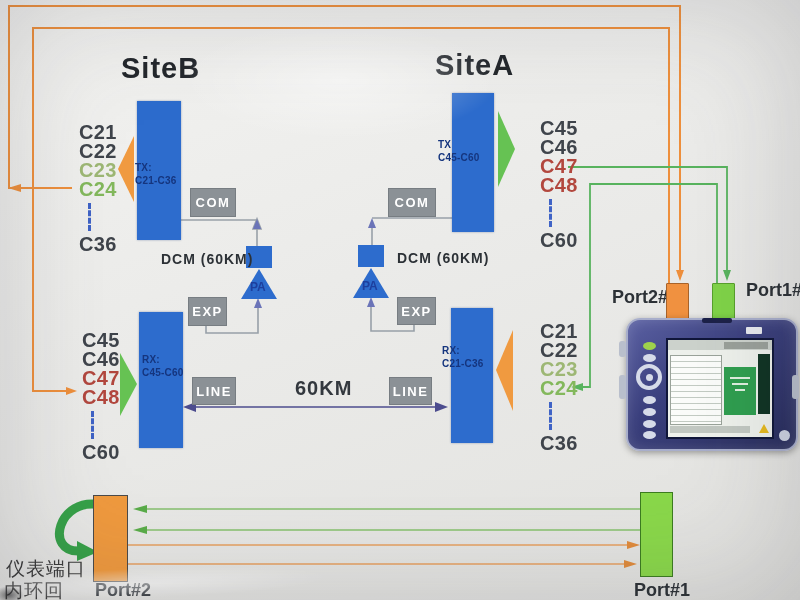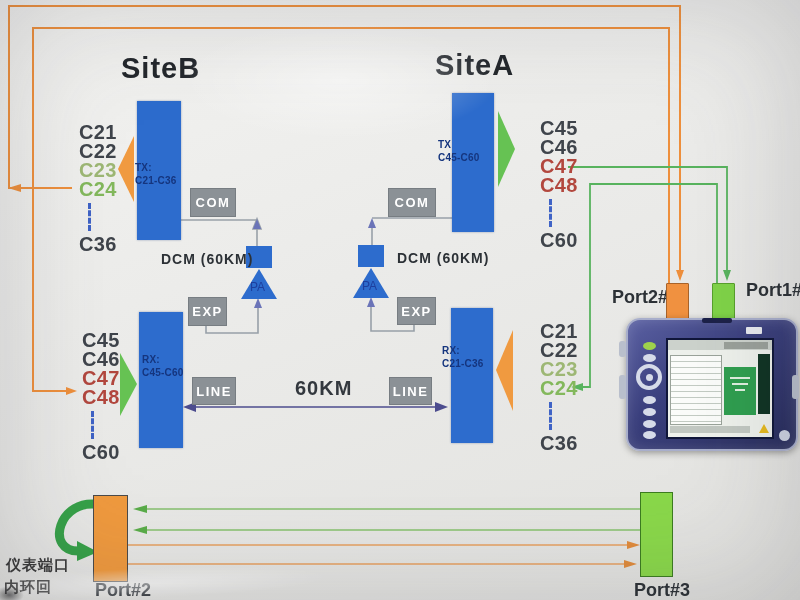--- a/index.html
+++ b/index.html
@@ -13,24 +13,24 @@
   .block{background:#2d6ccd;box-shadow:0 0 2px rgba(20,50,120,.4);}
   .blocktext{font-size:10px;font-weight:700;color:#15357e;line-height:12.5px;letter-spacing:.2px;white-space:nowrap;}
   .graybox{background:#8b9196;border:1px solid #777d82;color:#fff;
     font-size:13px;font-weight:700;letter-spacing:1.5px;
     display:flex;align-items:center;justify-content:center;}
   .dcm{font-size:14px;font-weight:600;color:#2c3136;letter-spacing:1px;white-space:nowrap;}
   .km{font-size:20px;font-weight:600;color:#33383e;letter-spacing:1px;}
   .chcol{width:50px;}
   .ch{font-size:20px;font-weight:700;line-height:19px;letter-spacing:.4px;}
   .chdash{height:28px;width:0;border-left:3px dashed #3f63c6;margin:4px 0 4px 9px;}
-  .patext{font-size:12px;font-weight:400;color:#1d3f9e;}
+  .patext{font-size:12px;font-weight:700;color:#1d3f9e;}
   .portlabel{font-size:18px;font-weight:600;color:#2c3136;}
   .connector{border-radius:1px;}
-  .cjk{font-size:15px;font-weight:700;color:#3a3a3a;letter-spacing:1px;text-align:center;}
+  .cjk{font-size:19px;font-weight:400;color:#3a3a3a;letter-spacing:1px;text-align:center;}
   
   .inst-body{background:linear-gradient(145deg,#5a60a2 0%,#3a3f7d 42%,#262b5a 100%);
     border:2px solid #a8aecb;border-radius:14px;
     box-shadow:0 2px 7px rgba(0,0,0,.35), inset 0 0 14px rgba(255,255,255,.16);}
   .oval{width:13px;height:8px;border-radius:50%;background:#d6dbe9;}
   .sidetab{background:#b9bfcc;border-radius:3px;}
   .glare{pointer-events:none;}
 </style>
 </head>
 <body>
@@ -230,21 +230,21 @@
     </div>
     <div class="abs" style="left:151px;top:110px;width:11px;height:11px;border-radius:50%;background:#ccd2e2"></div>
   </div>
   <div class="abs sidetab" style="left:619px;top:341px;width:7px;height:16px"></div>
   <div class="abs sidetab" style="left:619px;top:375px;width:7px;height:24px"></div>
   <div class="abs sidetab" style="left:792px;top:375px;width:7px;height:24px"></div>
 
   <div class="abs" style="left:93px;top:495px;width:33px;height:85px;background:#f09a3e;border:1.5px solid #4a4a4a"></div>
   <div class="abs" style="left:640px;top:492px;width:31px;height:83px;background:#8ad84a;border:1.5px solid #3c7c20"></div>
   <div class="abs portlabel" style="left:95px;top:580px">Port#2</div>
-  <div class="abs portlabel" style="left:634px;top:580px">Port#3</div>
+  <div class="abs portlabel" style="left:634px;top:580px">Port#1</div>
   <div class="abs cjk" style="left:6px;top:556px">仪表端口</div>
   <div class="abs cjk" style="left:4px;top:578px">内环回</div>
 
   <div class="abs glare" style="left:180px;top:20px;width:320px;height:120px;background:radial-gradient(ellipse at center,rgba(255,255,255,.5),rgba(255,255,255,0) 70%)"></div>
   <div class="abs glare" style="left:-30px;top:568px;width:360px;height:30px;background:radial-gradient(ellipse at center,rgba(255,255,255,.55),rgba(255,255,255,0) 70%);transform:rotate(-2deg)"></div>
   <div class="abs glare" style="left:-6px;top:586px;width:30px;height:18px;background:radial-gradient(ellipse at center,rgba(40,40,40,.65),rgba(40,40,40,0) 70%)"></div>
   <div class="abs glare" style="left:0;top:0;width:800px;height:600px;box-shadow:inset 0 0 120px rgba(60,60,70,.22)"></div>
 </div>
 
 </body></html>

